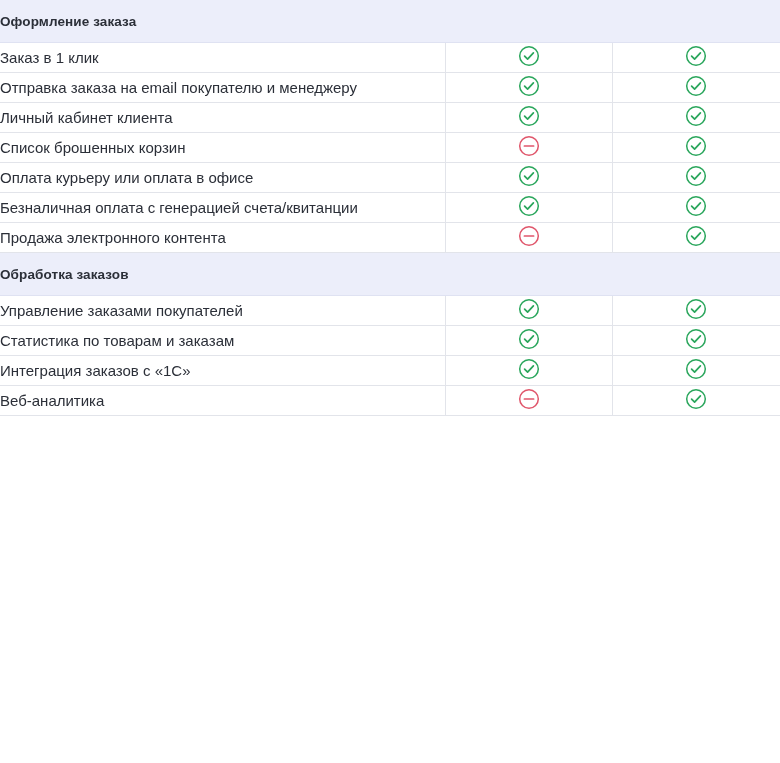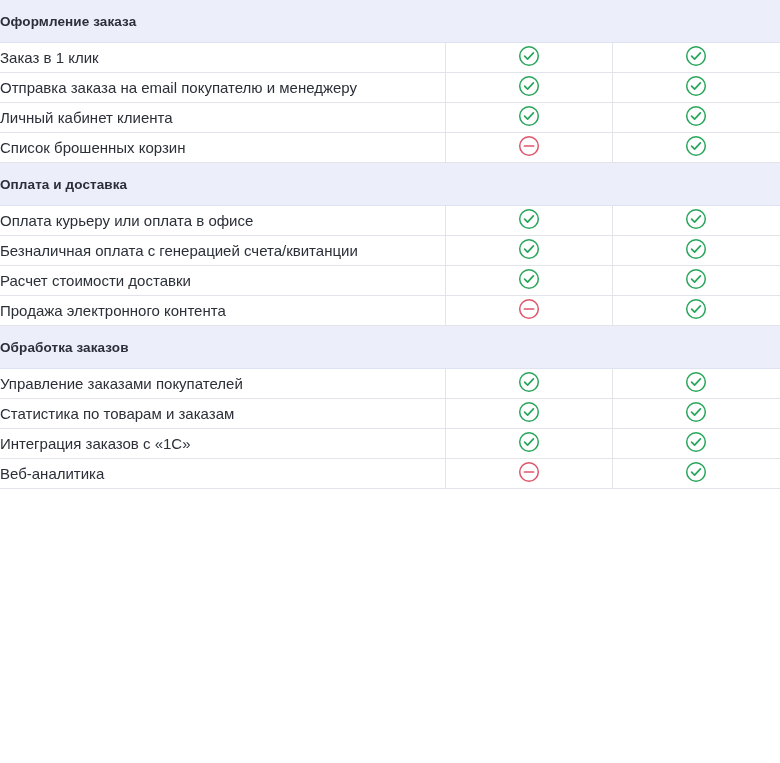--- a/index.html
+++ b/index.html
@@ -114,47 +114,33 @@
         <td class="feature-name">Список брошенных корзин</td>
         <td class="cell-mark divider-left"><span class="icon-wrap"><svg width="22" height="22" viewBox="0 0 22 22">
               <circle cx="11" cy="11" r="9.3" fill="none" stroke="#e0566b" stroke-width="1.5"></circle>
               <path d="M6.4 11 L15.6 11" fill="none" stroke="#e0566b" stroke-width="1.7" stroke-linecap="round"></path>
             </svg></span></td>
         <td class="cell-mark divider-left"><span class="icon-wrap"><svg width="22" height="22" viewBox="0 0 22 22">
               <circle cx="11" cy="11" r="9.3" fill="none" stroke="#2aa65c" stroke-width="1.5"></circle>
               <path d="M6.6 11.2 L9.6 14.2 L15.4 7.9" fill="none" stroke="#2aa65c" stroke-width="1.7" stroke-linecap="round" stroke-linejoin="round"></path>
             </svg></span></td>
       </tr>
-      <tr class="section-row">
-        <td colspan="3" class="section-title">Оплата и доставка</td>
-      </tr>
       <tr>
         <td class="feature-name">Оплата курьеру или оплата в офисе</td>
         <td class="cell-mark divider-left"><span class="icon-wrap"><svg width="22" height="22" viewBox="0 0 22 22">
               <circle cx="11" cy="11" r="9.3" fill="none" stroke="#2aa65c" stroke-width="1.5"></circle>
               <path d="M6.6 11.2 L9.6 14.2 L15.4 7.9" fill="none" stroke="#2aa65c" stroke-width="1.7" stroke-linecap="round" stroke-linejoin="round"></path>
             </svg></span></td>
         <td class="cell-mark divider-left"><span class="icon-wrap"><svg width="22" height="22" viewBox="0 0 22 22">
               <circle cx="11" cy="11" r="9.3" fill="none" stroke="#2aa65c" stroke-width="1.5"></circle>
               <path d="M6.6 11.2 L9.6 14.2 L15.4 7.9" fill="none" stroke="#2aa65c" stroke-width="1.7" stroke-linecap="round" stroke-linejoin="round"></path>
             </svg></span></td>
       </tr>
       <tr>
         <td class="feature-name">Безналичная оплата с генерацией счета/квитанции</td>
-        <td class="cell-mark divider-left"><span class="icon-wrap"><svg width="22" height="22" viewBox="0 0 22 22">
-              <circle cx="11" cy="11" r="9.3" fill="none" stroke="#2aa65c" stroke-width="1.5"></circle>
-              <path d="M6.6 11.2 L9.6 14.2 L15.4 7.9" fill="none" stroke="#2aa65c" stroke-width="1.7" stroke-linecap="round" stroke-linejoin="round"></path>
-            </svg></span></td>
-        <td class="cell-mark divider-left"><span class="icon-wrap"><svg width="22" height="22" viewBox="0 0 22 22">
-              <circle cx="11" cy="11" r="9.3" fill="none" stroke="#2aa65c" stroke-width="1.5"></circle>
-              <path d="M6.6 11.2 L9.6 14.2 L15.4 7.9" fill="none" stroke="#2aa65c" stroke-width="1.7" stroke-linecap="round" stroke-linejoin="round"></path>
-            </svg></span></td>
-      </tr>
-      <tr>
-        <td class="feature-name">Расчет стоимости доставки</td>
         <td class="cell-mark divider-left"><span class="icon-wrap"><svg width="22" height="22" viewBox="0 0 22 22">
               <circle cx="11" cy="11" r="9.3" fill="none" stroke="#2aa65c" stroke-width="1.5"></circle>
               <path d="M6.6 11.2 L9.6 14.2 L15.4 7.9" fill="none" stroke="#2aa65c" stroke-width="1.7" stroke-linecap="round" stroke-linejoin="round"></path>
             </svg></span></td>
         <td class="cell-mark divider-left"><span class="icon-wrap"><svg width="22" height="22" viewBox="0 0 22 22">
               <circle cx="11" cy="11" r="9.3" fill="none" stroke="#2aa65c" stroke-width="1.5"></circle>
               <path d="M6.6 11.2 L9.6 14.2 L15.4 7.9" fill="none" stroke="#2aa65c" stroke-width="1.7" stroke-linecap="round" stroke-linejoin="round"></path>
             </svg></span></td>
       </tr>
       <tr>

